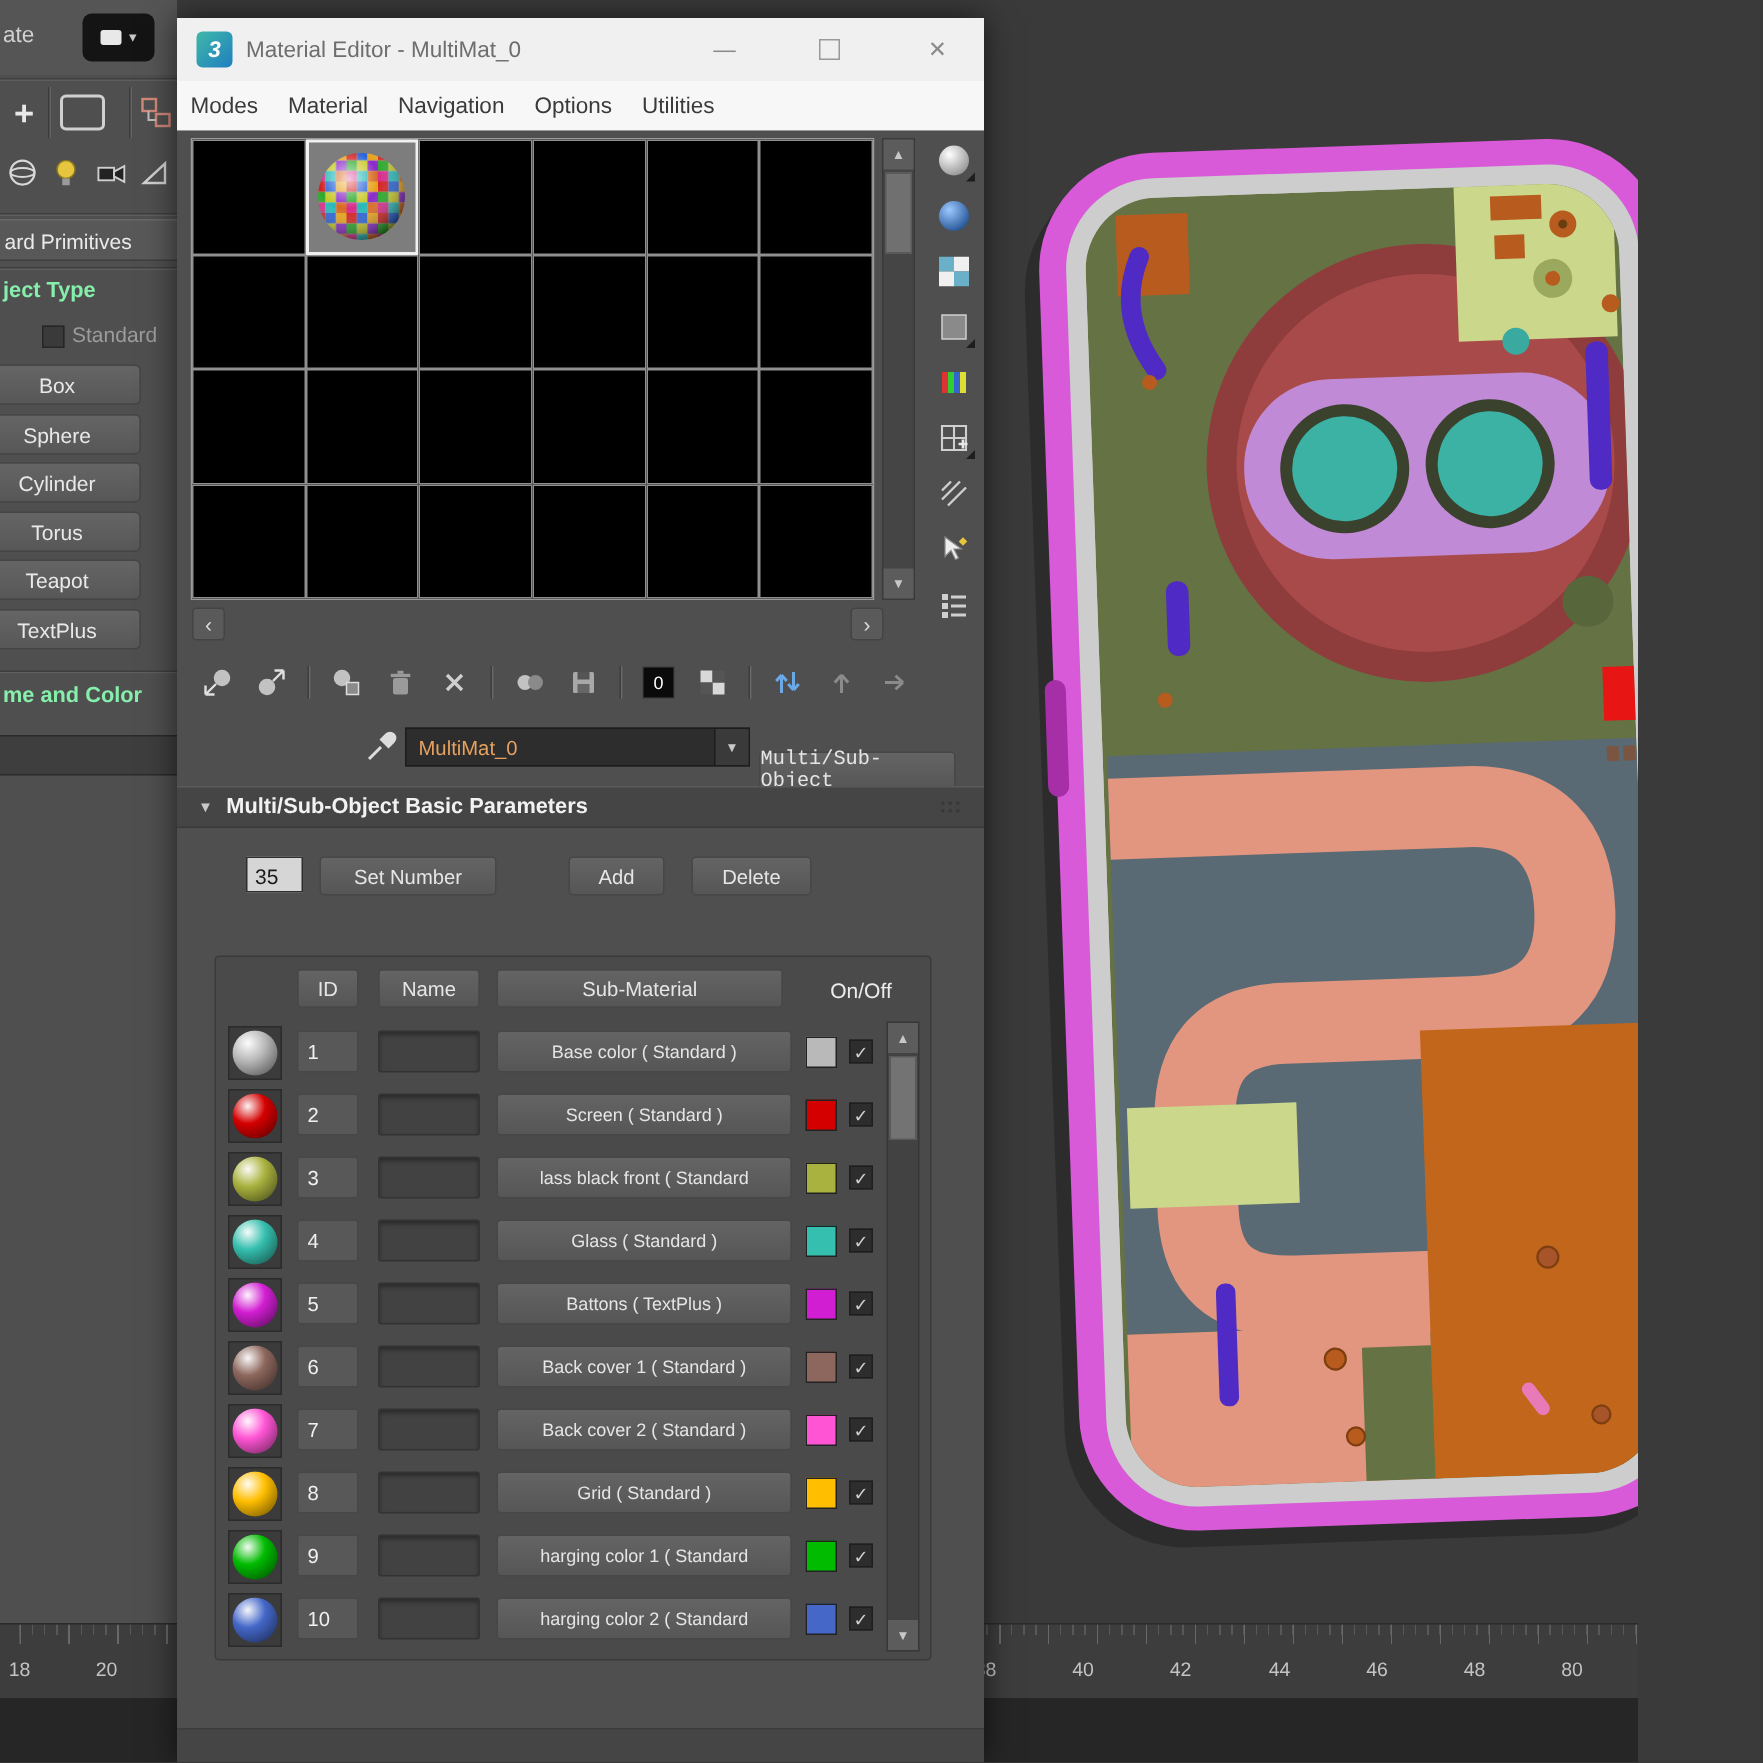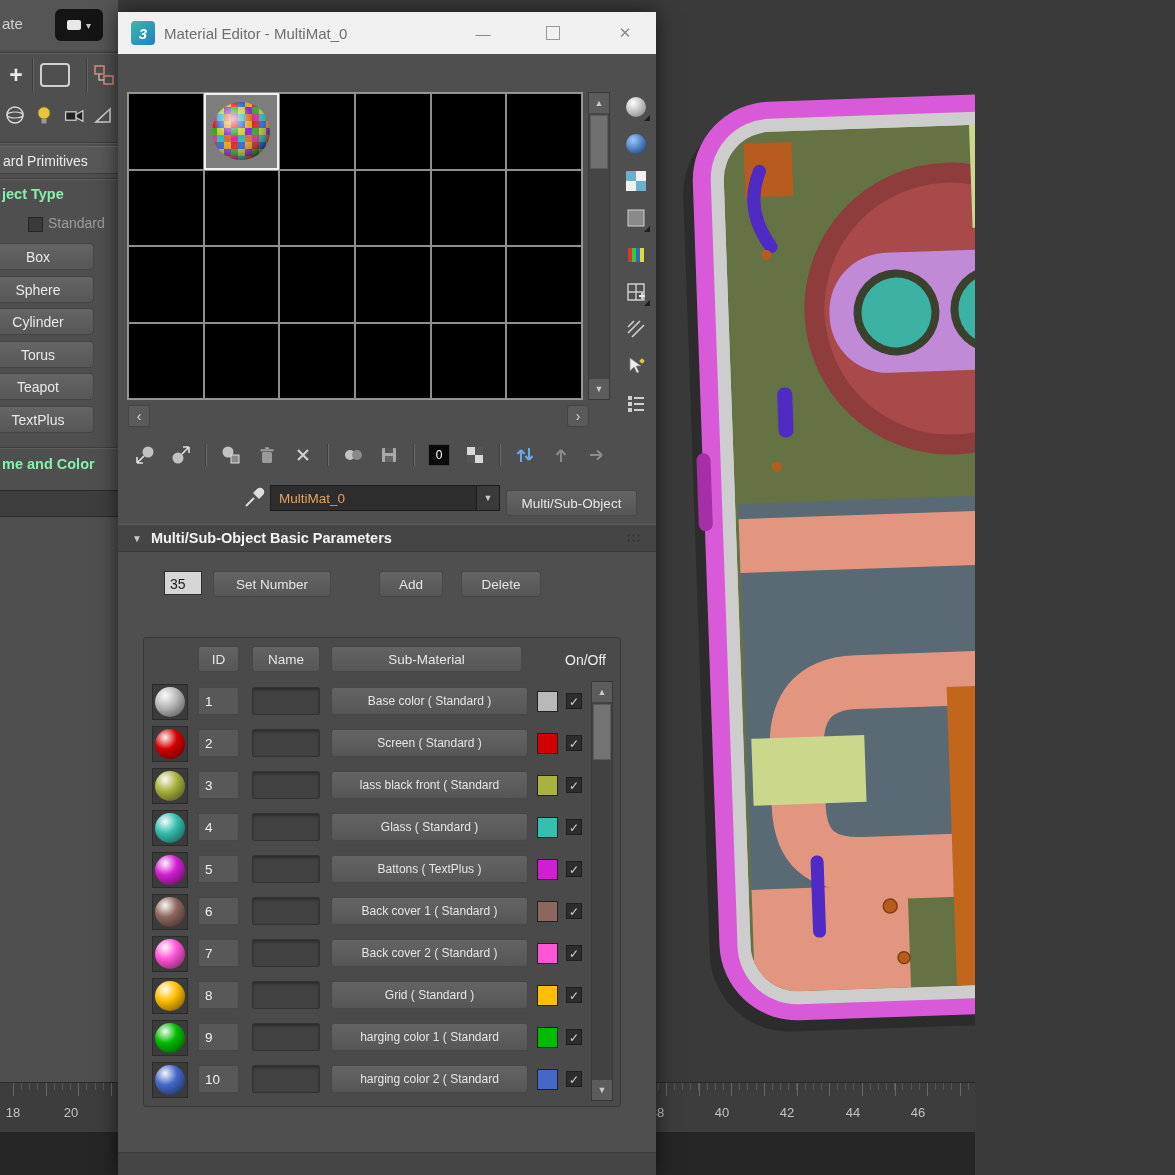--- a/index.html
+++ b/index.html
@@ -1,16 +1,16 @@
 <!DOCTYPE html>
 <html style="--phone-case: #d85ad8; --phone-side: #a62ea6; --phone-bezel: #cdcdcd; --board: #657243; --cam-outer: #8f3c3c; --cam-inner: #a84a4a; --island: #c08ad6; --lens: #3cb2a4; --lens-ring: #3a412d; --indigo: #4f2ac4; --orange: #b75c1e; --orange2: #c2661c; --lightgreen: #cbd78b; --slate: #596a74; --salmon: #e3967f; --red: #e81515; --pink: #e87ab8; --teal-dot: #3aa9a0;"><head>
 <meta charset="utf-8">
 <style>
   html,body{margin:0;padding:0;background:#3a3a3a;font-family:"Liberation Sans",sans-serif;}
-  .screen{position:relative;width:975px;height:1175px;overflow:hidden;background:#3a3a3a;}
+  .screen{position:relative;width:1092px;height:1175px;overflow:hidden;background:#3a3a3a;}
 
   
   .left-panel{position:absolute;left:0;top:0;width:118px;height:1082px;background:#4f4f4f;}
   .lp-top{position:absolute;left:0;top:0;width:118px;height:50px;background:#555;}
   .lp-ate{position:absolute;left:2px;top:15px;color:#d0d0d0;font-size:15px;}
   .top-black-btn{position:absolute;left:55px;top:9px;width:48px;height:32px;background:#141414;border-radius:6px;display:flex;align-items:center;justify-content:center;gap:5px;}
   .top-black-btn .blob{width:14px;height:10px;background:#e8e8e8;border-radius:2px;}
   .top-black-btn .car{color:#c8c8c8;font-size:10px;}
   .hsep{position:absolute;left:0;width:118px;height:1px;background:#3e3e3e;border-bottom:1px solid #5e5e5e;}
   .vsep{position:absolute;top:58px;height:34px;width:1px;background:#3c3c3c;border-right:1px solid #636363;}
@@ -68,41 +68,41 @@
   .tsep{width:1px;height:22px;background:#3e3e3e;border-right:1px solid #6a6a6a;margin:0 3px;}
   .idchip{width:20px;height:20px;background:#0a0a0a;color:#fff;font-size:12px;display:flex;align-items:center;justify-content:center;border:1px solid #444;}
   .dim{opacity:.5;}
 
   
   .eyedrop{position:absolute;left:125px;top:398px;width:22px;height:24px;}
   .mat-dd{position:absolute;left:152px;top:398px;width:230px;height:26px;background:#2d2d2d;border:1px solid #1c1c1c;display:flex;align-items:center;box-sizing:border-box;}
   .mat-dd .txt{flex:1;color:#e6a15f;font-size:13.5px;padding-left:8px;}
   .mat-dd .dd-arrow{width:22px;height:100%;background:#3a3a3a;border-left:1px solid #1c1c1c;color:#c8c8c8;font-size:9px;display:flex;align-items:center;justify-content:center;}
   .btn{background:linear-gradient(#646464,#565656);border:1px solid #474747;border-radius:3px;color:#e5e5e5;font-size:13.5px;display:flex;align-items:center;justify-content:center;box-sizing:border-box;}
-  .type-btn{position:absolute;left:388px;top:403px;width:131px;height:26px;}
+  .type-btn{position:absolute;left:388px;top:414px;width:131px;height:26px;font-family:Liberation Mono, monospace;}
 
   
   .rollout{position:absolute;left:0;top:437px;width:538px;height:28px;background:#454545;border-top:1px solid #5a5a5a;border-bottom:1px solid #3a3a3a;display:flex;align-items:center;box-sizing:border-box;}
   .roll-tri{color:#c8c8c8;font-size:10px;margin:0 9px 0 14px;}
   .roll-title{color:#f2f2f2;font-weight:bold;font-size:14.5px;}
   .roll-grip{margin-left:auto;margin-right:14px;width:16px;height:11px;background:radial-gradient(#383838 32%,transparent 33%);background-size:5px 5px;}
 
   
   .count-field{position:absolute;left:46px;top:484px;width:38px;height:24px;background:#d6d6d6;border:1px solid #2e2e2e;color:#1a1a1a;font-size:14px;line-height:24px;padding-left:5px;box-sizing:border-box;}
   .b-setnum{position:absolute;left:95px;top:484px;width:118px;height:26px;}
   .b-add{position:absolute;left:261px;top:484px;width:64px;height:26px;}
   .b-del{position:absolute;left:343px;top:484px;width:80px;height:26px;}
 
   
   .mtable{position:absolute;left:25px;top:550px;width:478px;height:470px;background:#4a4a4a;border:1px solid #3a3a3a;border-radius:3px;box-sizing:border-box;}
   .th{position:absolute;top:8px;height:26px;}
   .th-id{left:54px;width:41px;}
   .th-name{left:108px;width:68px;}
   .th-sub{left:187px;width:191px;}
-  .th-onoff{position:absolute;left:398px;top:14px;width:64px;text-align:right;color:#ececec;font-size:14px;}
+  .th-onoff{position:absolute;left:398px;top:14px;width:64px;text-align:center;color:#ececec;font-size:14px;}
   .mrow{position:absolute;left:0;width:100%;height:42px;}
   .cell-sphere{position:absolute;left:8px;top:3px;width:36px;height:36px;background:#3b3b3b;border:1px solid #2b2b2b;display:flex;align-items:center;justify-content:center;box-sizing:border-box;}
   .sphere{width:30px;height:30px;border-radius:50%;background-color:var(--c);background-image:radial-gradient(circle at 34% 28%,rgba(255,255,255,.95) 0%,var(--c) 40%,rgba(0,0,0,.62) 100%);}
   .cell-id{position:absolute;left:54px;top:6px;width:41px;height:28px;background:#585858;border:1px solid #474747;border-radius:2px;color:#f0f0f0;font-size:13.5px;line-height:28px;padding-left:6px;box-sizing:border-box;}
   .cell-name{position:absolute;left:108px;top:6px;width:68px;height:28px;background:#424242;border:1px solid #333;border-radius:2px;box-shadow:inset 0 2px 3px rgba(0,0,0,.35);box-sizing:border-box;}
   .cell-sub{position:absolute;left:187px;top:6px;width:197px;height:28px;font-size:12px;white-space:nowrap;overflow:hidden;}
   .cell-swatch{position:absolute;left:393px;top:10px;width:21px;height:21px;background:var(--c);border:1px solid #222;box-sizing:border-box;}
   .cell-check{position:absolute;left:422px;top:12px;width:16px;height:16px;background:#2d2d2d;border:1px solid #1e1e1e;color:#d0d0d0;font-size:12px;line-height:16px;text-align:center;box-sizing:border-box;}
   .vscroll{position:absolute;left:447px;top:43px;width:22px;height:420px;background:#424242;border:1px solid #383838;box-sizing:border-box;}
   .vs-btn{position:absolute;left:0;width:20px;height:20px;background:#5c5c5c;color:#c8c8c8;font-size:9px;display:flex;align-items:center;justify-content:center;}
@@ -261,20 +261,27 @@
       <div class="wb" style="left:350px">
           <span>—</span>
         </div>
       <div class="wb" style="left:420px">
           <span class="wb-max-box"></span>
         </div>
       <div class="wb" style="left:492px">
           <span>✕</span>
         </div>
     </div>
+    <div class="menubar">
+      <span class="menu-item">Modes</span>
+      <span class="menu-item">Material</span>
+      <span class="menu-item">Navigation</span>
+      <span class="menu-item">Options</span>
+      <span class="menu-item">Utilities</span>
+    </div>
 
     <div class="ebody">
 
       <div class="slots">
         <div class="slot"></div>
         <div class="slot active">
           <svg width="62" height="62" viewBox="0 0 62 62">
             <defs>
               <pattern id="chk" width="21" height="21" patternUnits="userSpaceOnUse">
                 <rect width="21" height="21" fill="#d8d8d8"></rect>

